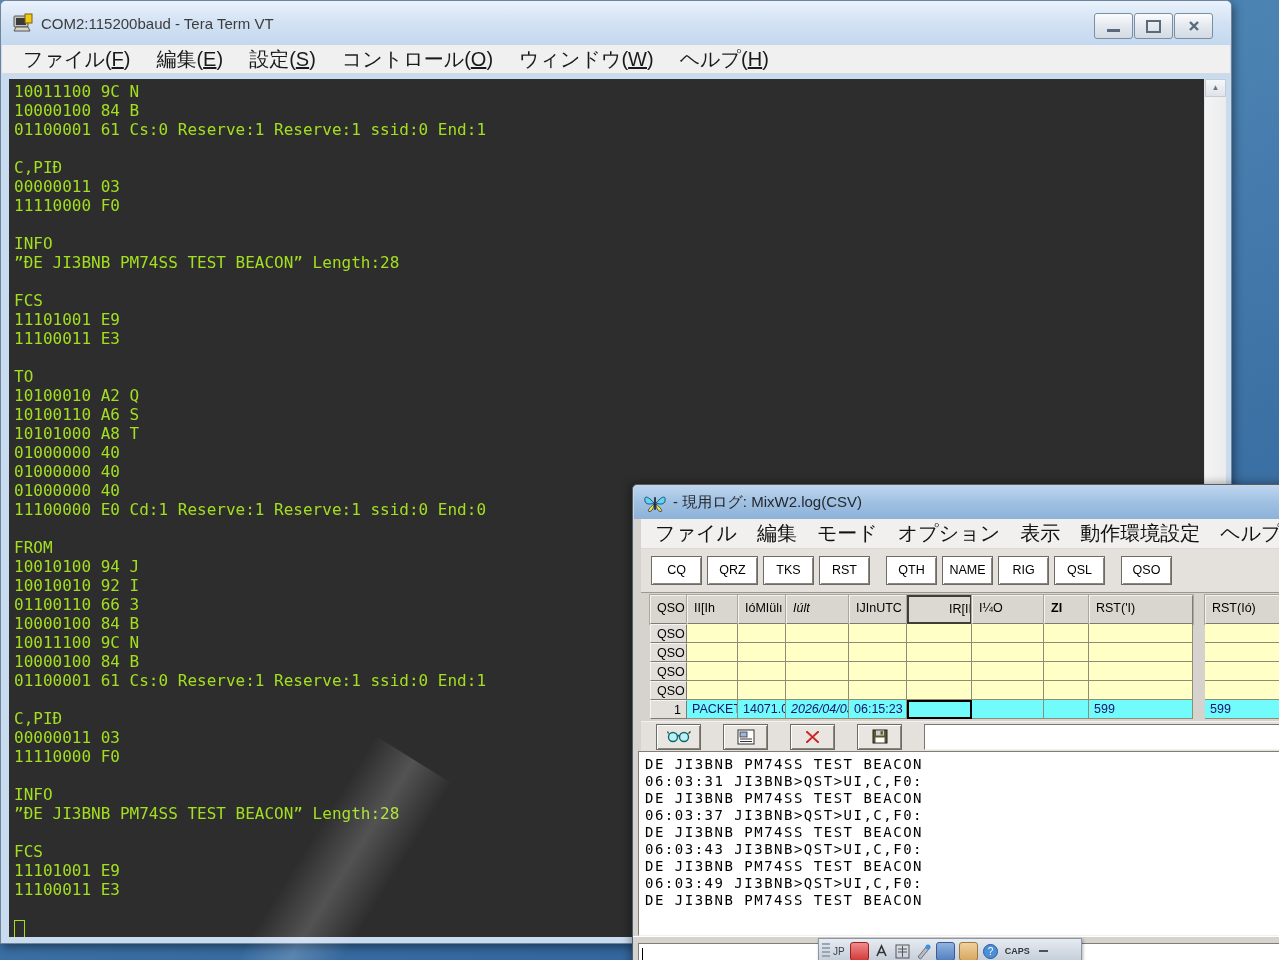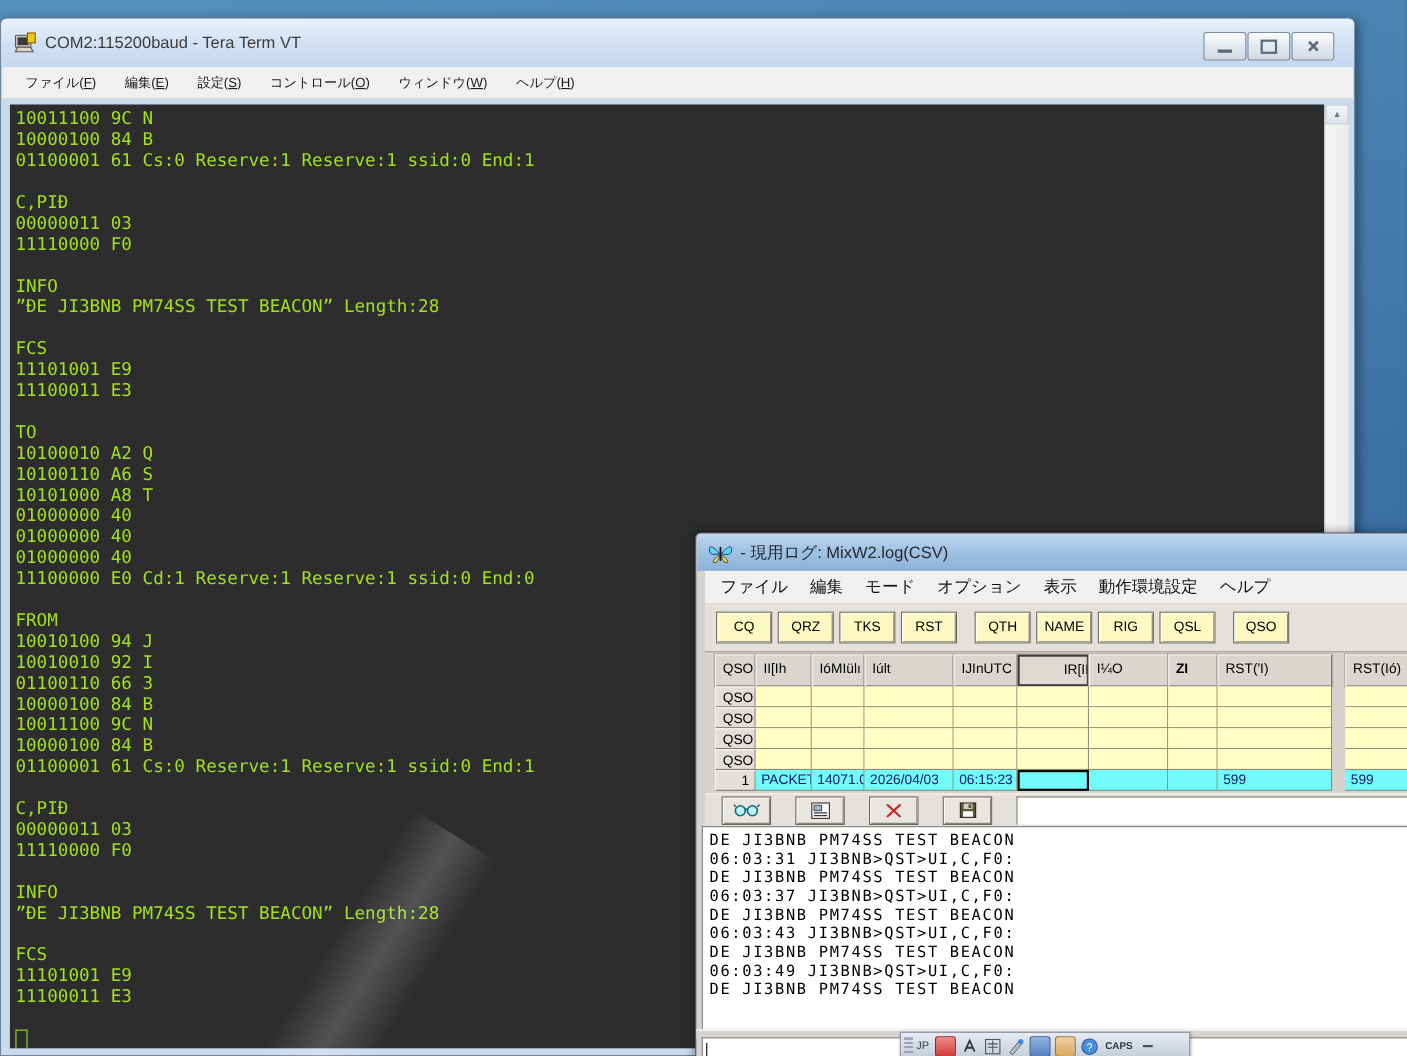--- a/index.html
+++ b/index.html
@@ -3,66 +3,66 @@
 <meta charset="utf-8">
 <style>
   html,body{margin:0;padding:0;background:#222;}
   .screen{position:relative;width:1279px;height:960px;overflow:hidden;
     font-family:"Liberation Sans",sans-serif;
     background:linear-gradient(160deg,#5590bd 0%,#4a82b2 35%,#3d72a5 60%,#2c5f99 100%);}
   .screen::after{content:"";position:absolute;left:300px;bottom:-40px;width:90px;height:260px;
     background:linear-gradient(90deg,rgba(255,255,255,0),rgba(255,255,255,.18),rgba(255,255,255,0));
     transform:rotate(32deg);pointer-events:none;}
   
-  .tt-win{position:absolute;left:0;top:16px;width:1232px;height:944px;
+  .tt-win{position:absolute;left:0;top:0;width:1232px;height:944px;
     background:#c9dbef;border:1px solid #70849c;border-radius:6px 6px 0 0;box-sizing:border-box;
     box-shadow:2px 3px 10px rgba(0,0,0,.45);}
   .tt-title{position:absolute;left:0;top:0;right:0;height:44px;border-radius:5px 5px 0 0;
     background:linear-gradient(#eaf2fc,#d4e3f4 45%,#c3d7ee);display:flex;align-items:center;}
   .tt-title-text{font-size:15px;color:#3c3c3c;margin-left:8px;}
   .tt-icon{margin-left:12px;width:20px;height:20px;}
   .tt-btns{position:absolute;right:18px;top:12px;display:flex;}
   .tt-btn{width:37px;height:24px;margin-left:1px;border:1px solid #7a8ea4;border-radius:3px;
     background:linear-gradient(#fbfcfd,#e6eaf0 45%,#d3dae2);display:flex;align-items:center;justify-content:center;}
   .glyph-min{width:13px;height:3px;background:#5a6a7a;margin-top:9px;}
   .glyph-max{width:11px;height:9px;border:2px solid #5a6a7a;}
   .tt-menubar{position:absolute;left:1px;top:44px;right:1px;height:29px;background:#f0f0f0;
     border-bottom:1px solid #d9d9d9;display:flex;align-items:center;padding-left:8px;box-sizing:border-box;}
-  .tt-menu-item{font-size:12px;color:#1a1a1a;padding:4px 13px;}
+  .tt-menu-item{font-size:20px;color:#1a1a1a;padding:4px 13px;}
   .tt-menu-item .u{text-decoration:underline;}
   .tt-term{position:absolute;left:8px;top:78px;width:1195px;height:858px;background:#2d2d2d;overflow:hidden;}
   .tt-term pre{margin:0;padding:3px 0 0 5px;font-family:"DejaVu Sans Mono",monospace;
     font-size:16px;line-height:19px;color:#a3df20;white-space:pre;}
   .tt-cursor{position:absolute;left:5px;top:841px;width:9px;height:18px;border:1px solid #a3df20;}
   .tt-scroll{position:absolute;left:1203px;top:78px;width:21px;height:858px;
     background:linear-gradient(90deg,#f4f4f4,#ececec);border-left:1px solid #dfe4ea;}
   .sc-btn{position:absolute;left:0;width:21px;height:18px;background:linear-gradient(#f6f7f9,#dfe3e9);
     border:1px solid #c3cbd5;box-sizing:border-box;color:#6b7684;font-size:8px;text-align:center;line-height:16px;}
   
   .mx-win{position:absolute;left:632px;top:484px;width:720px;height:520px;
     background:#d6d3ce;border:1px solid #4a5f78;border-radius:5px 0 0 0;box-sizing:border-box;
     box-shadow:-2px -1px 8px rgba(0,0,0,.35);}
   .mx-title{position:absolute;left:1px;top:1px;right:0;height:33px;border-radius:4px 0 0 0;
     background:linear-gradient(#bdd5ee,#9fc0e2 50%,#8db2d8);display:flex;align-items:center;}
   .mx-icon{margin-left:10px;width:22px;height:20px;}
   .mx-title-text{font-size:15px;color:#26282c;margin-left:7px;}
   .mx-menubar{position:absolute;left:8px;top:34px;right:0;height:30px;background:#f1f0ef;
     display:flex;align-items:center;padding-left:4px;box-sizing:border-box;border-bottom:1px solid #dcdad6;}
-  .mx-menu-item{font-size:15px;color:#111;padding:4px 10px;}
+  .mx-menu-item{font-size:20px;color:#111;padding:4px 10px;}
   .mx-toolbar{position:absolute;left:8px;top:64px;right:0;height:44px;background:#e4e1dc;
     border-bottom:1px solid #9c9890;display:flex;align-items:center;padding-left:10px;box-sizing:border-box;}
-  .mx-mbtn{width:49px;height:27px;margin-right:5px;background:#fef9c3;color:#000;font-size:12.5px;
+  .mx-mbtn{width:49px;height:27px;margin-right:5px;background:#ffffff;color:#000;font-size:12.5px;
     text-align:center;line-height:27px;border:1px solid #6e6a64;
     box-shadow:inset 1px 1px 0 #ffffff, inset -1px -1px 0 #8a867f;}
   .gap{width:11px;}
   
   .mx-table{position:absolute;left:17px;top:110px;width:740px;}
   .lg-row{display:flex;}
   .cell{box-sizing:border-box;overflow:hidden;white-space:nowrap;flex:none;}
-  .c0{width:37px;} .c1{width:51px;} .c2{width:48px;} .c3{width:81px;} .c4{width:58px;}
+  .c0{width:37px;} .c1{width:51px;} .c2{width:48px;} .c3{width:63px;font-style:italic;} .c4{width:58px;}
   .c5{width:65px;} .c6{width:72px;} .c7{width:45px;font-weight:bold;} .c8{width:104px;} .c9{width:84px;margin-left:12px;} .c10{width:140px;}
   .hdr .cell{height:29px;background:#d9d6d0;border:1px solid;border-color:#f4f2ee #7e7a74 #7e7a74 #f4f2ee;
     box-shadow:0 0 0 1px #aaa7a0;font-size:12.5px;color:#000;padding:5px 0 0 6px;}
   .hdr .cell.sel-hdr{border:2px solid #403c38;background:#dcd9d3;padding-left:40px;}
   .body-row .cell{height:19px;background:#ffffc6;border-right:1px solid #8f8c7a;border-bottom:1px solid #8f8c7a;
     font-size:12.5px;padding:2px 0 0 5px;color:#14146e;}
   .body-row .rowhdr{background:#e2dfda;border:1px solid;border-color:#f6f4f0 #7e7a74 #7e7a74 #f6f4f0;
     color:#000;padding-left:6px;}
   .cur-row .cell{background:#72fbfb;}
   .cur-row .rowhdr{background:#e2dfda;text-align:right;padding-right:5px;padding-left:0;}

